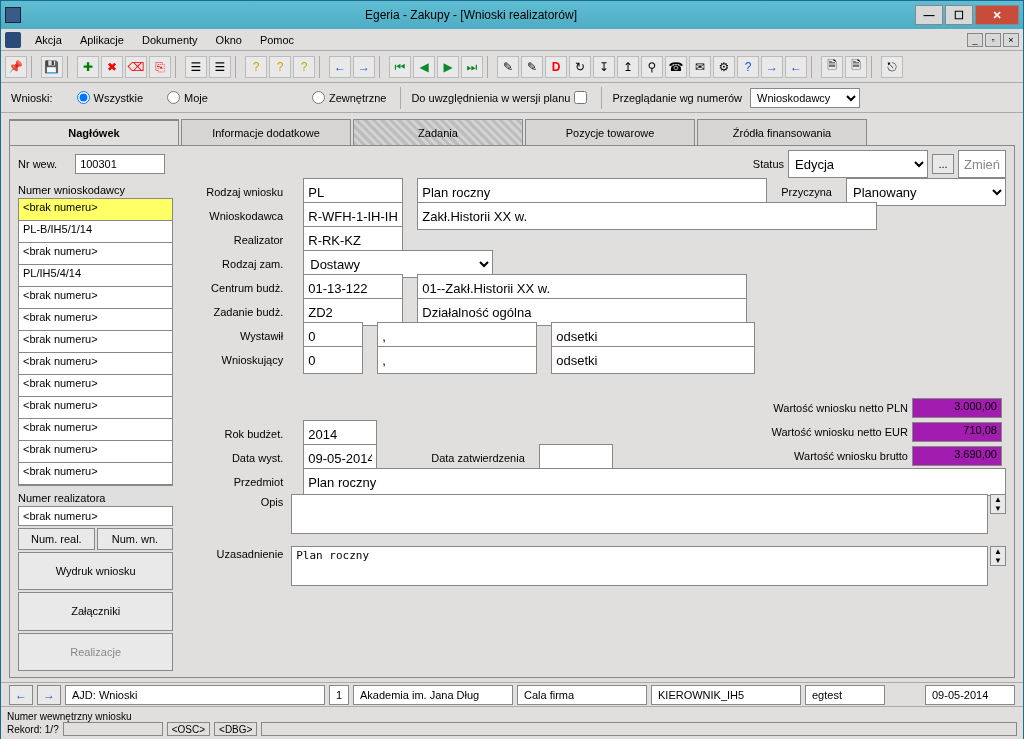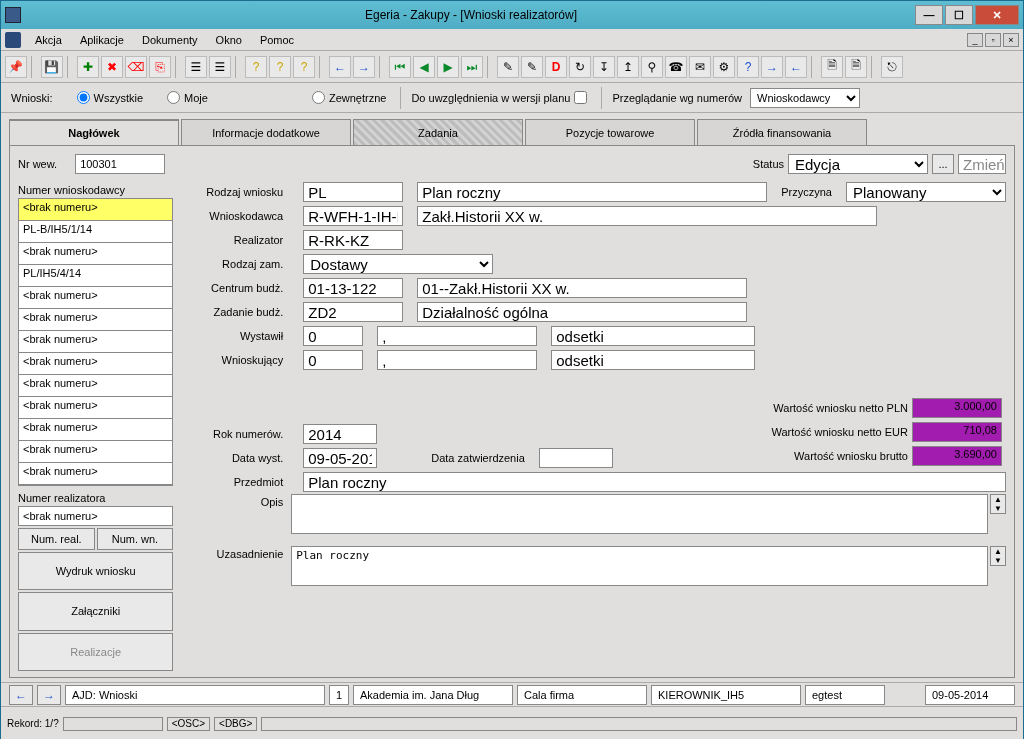--- a/index.html
+++ b/index.html
@@ -44,21 +44,21 @@
 .list .item{ height:22px; border-bottom:1px solid #888; padding:2px 4px; font-size:11px; cursor:pointer; overflow:hidden; white-space:nowrap;}
 .list .item.sel{ background:#ffff66; }
 .leftcol .btnrow{display:flex; gap:2px; margin-top:2px;}
 .leftcol button{ height:22px; font-size:11px; background:#e9e9e9; border:1px solid #888; cursor:pointer; flex:1;}
 .leftcol button.full{flex:1;}
 .leftcol button.dis{ color:#888; }
 
 .rightcol{ flex:1; display:flex; flex-direction:column; position:relative;}
 .row{ display:flex; align-items:center; height:24px; gap:14px;}
 .row .rlabel{ width:110px; text-align:right; padding-right:6px;}
-.inp{ background:#fff; border:1px solid #888; height:20px; font-size:15px; padding:1px 4px;}
+.inp{ background:#fff; border:1px solid #888; height:28px; font-size:13px; padding:1px 4px;}
 select.inp{ padding:0 2px;}
 .toprow{ display:flex; justify-content:space-between; margin-bottom:4px; height:24px;}
 .status-grp{ display:flex; align-items:center; gap:4px;}
 .status-grp .btn{ width:22px; height:20px; border:1px solid #888; background:#e9e9e9; cursor:pointer; display:flex; align-items:center; justify-content:center;}
 .vals{ position:absolute; right:4px; top:246px; display:flex; flex-direction:column; gap:4px;}
 .vals .vrow{ display:flex; align-items:center; justify-content:flex-end; gap:4px;}
 .vals .vlabel{ text-align:right;}
 .vals .vinp{ width:90px; text-align:right; background:#a21caf; border:1px solid #888; height:20px; padding:1px 4px;}
 .textarea{ flex:1; background:#fff; border:1px solid #888; font-size:11px; padding:2px 4px; min-height:40px; resize:none;}
 .textrow{ display:flex; align-items:flex-start; gap:2px;}
@@ -277,21 +277,21 @@
               <span class="vlabel">Wartość wniosku netto EUR</span>
               <div class="vinp">710,08</div>
             </div>
           <div class="vrow">
               <span class="vlabel">Wartość wniosku brutto</span>
               <div class="vinp">3.690,00</div>
             </div>
         </div>
 
         <div class="row">
-            <span class="rlabel">Rok numerów.</span>
+            <span class="rlabel">Rok budżet.</span>
           <input class="inp" style="width: 74px;" value="2014">
           </div>
         <div class="row">
             <span class="rlabel">Data wyst.</span>
           <input class="inp" style="width: 74px;" value="09-05-2014">
           <span style="margin-left:40px">Data zatwierdzenia</span>
           <input class="inp" style="width: 74px;" value="">
           </div>
         <div class="row">
             <span class="rlabel">Przedmiot</span>
@@ -323,20 +323,21 @@
     <div class="cell" style="width:260px">AJD: Wnioski</div>
     <div class="cell" style="width:20px;justify-content:flex-end">1</div>
     <div class="cell" style="width:160px">Akademia im. Jana Dług</div>
     <div class="cell" style="width:130px">Cala firma</div>
     <div class="cell" style="width:150px">KIEROWNIK_IH5</div>
     <div class="cell" style="width:80px">egtest</div>
     <div class="cell" style="width:90px;margin-left:auto">09-05-2014</div>
   </div>
 
   <div class="statusbar">
+    <div>Numer wewnętrzny wniosku</div>
     <div class="sline">
       <span>Rekord: 1/?</span>
       <div class="sbox" style="width:100px"></div>
       <div class="sbox">&lt;OSC&gt;</div>
       <div class="sbox">&lt;DBG&gt;</div>
       <div class="sbox" style="flex:1"></div>
     </div>
   </div>
 </div>
 

